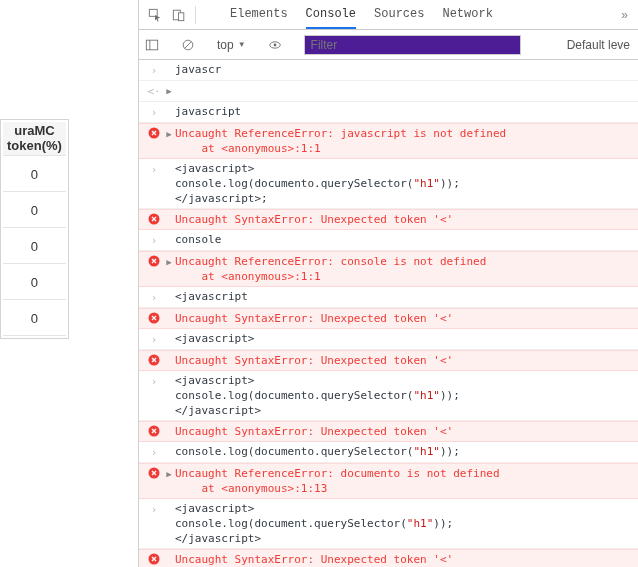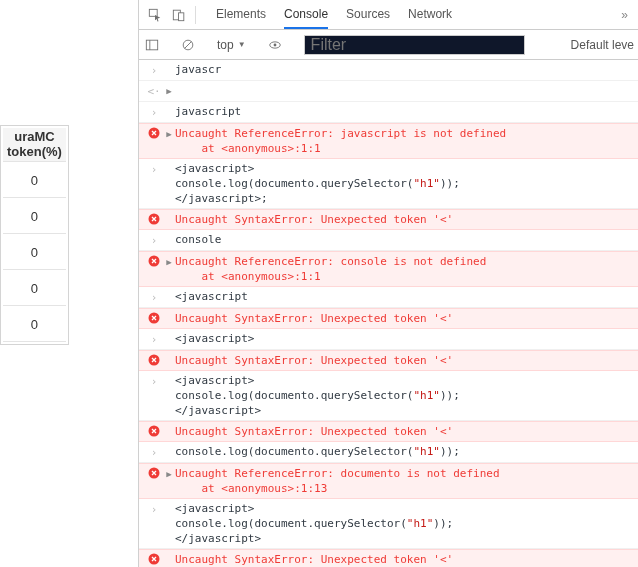--- a/index.html
+++ b/index.html
@@ -13,21 +13,21 @@
     overflow: hidden;
     background: #fff;
     position: relative;
   }
   .mono { font-family: Menlo, Consolas, monospace; font-size: 11px; }
 
   
   .left-table {
     position: absolute;
     left: 0;
-    top: 125px;
+    top: 119px;
     width: 60px;
     border: 1px solid #d4d4d4;
   }
   .left-table th, .left-table td {
     border-bottom: 1px solid #e4e4e4;
     height: 34px;
     text-align: center;
     font-size: 13px;
     font-weight: normal;
   }
@@ -59,21 +59,21 @@
     height: 30px;
     border-bottom: 1px solid #ccc;
     padding: 0 6px;
     gap: 4px;
     color: #555;
   }
   .tabstrip .icon-btn {
     width: 20px; height: 20px; display: flex; align-items: center; justify-content: center;
     border-radius: 2px;
   }
-  .tabstrip .tabs { display: flex; gap: 18px; margin-left: 14px; }
+  .tabstrip .tabs { display: flex; gap: 18px; margin-left: 28px; font-family: Liberation Mono, monospace; }
   .tab { padding: 6px 0; cursor: default; }
   .tab.active { color: #333; border-bottom: 2px solid #1a73e8; margin-bottom: -1px; }
   .overflow { margin-left: auto; padding-right: 4px; color: #888; }
 
   
   .toolbar {
     display: flex;
     align-items: center;
     height: 30px;
     border-bottom: 1px solid #ccc;
@@ -82,24 +82,24 @@
     color: #555;
   }
   .toolbar .sel {
     display: flex; align-items: center; gap: 4px;
   }
   .filter-input {
     flex: 1;
     height: 20px;
     border: 1px solid #ccc;
     padding: 0 6px;
-    font-size: 16px;
+    font-size: 12px;
     color: #888;
     outline: none;
-    background: #0f172a;
+    background: #4c1d95;
   }
   .rightcap { color: #555; white-space: nowrap; margin-left: 24px; padding-right: 2px; }
 
   
   .console-body { flex: 1; overflow: auto; }
   .row {
     display: flex;
     align-items: flex-start;
     padding: 2px 4px 2px 6px;
     border-bottom: 1px solid #f0f0f0;

